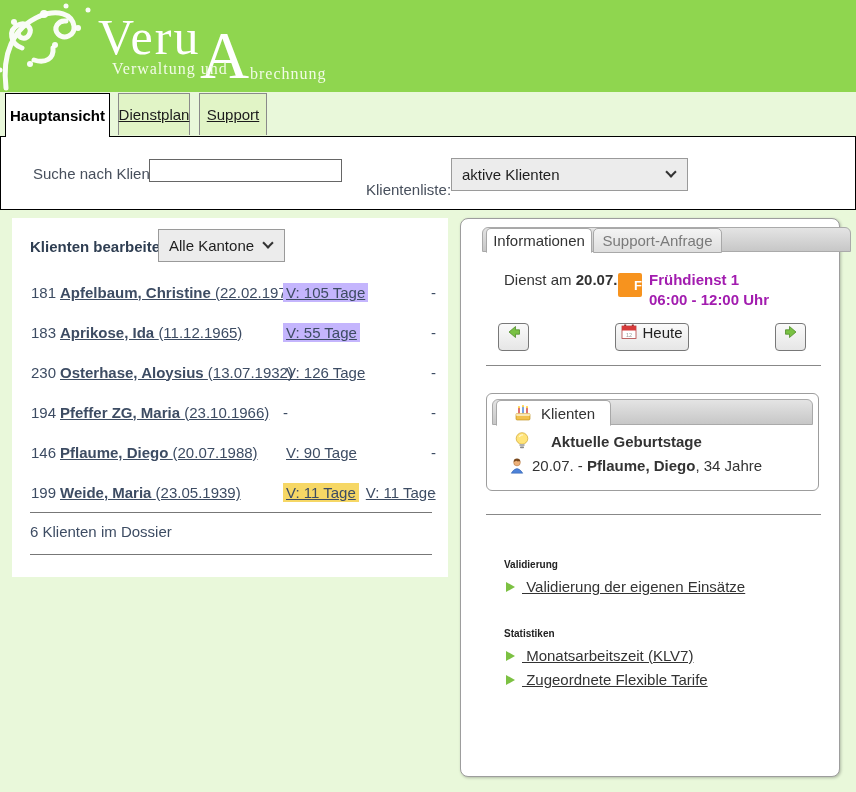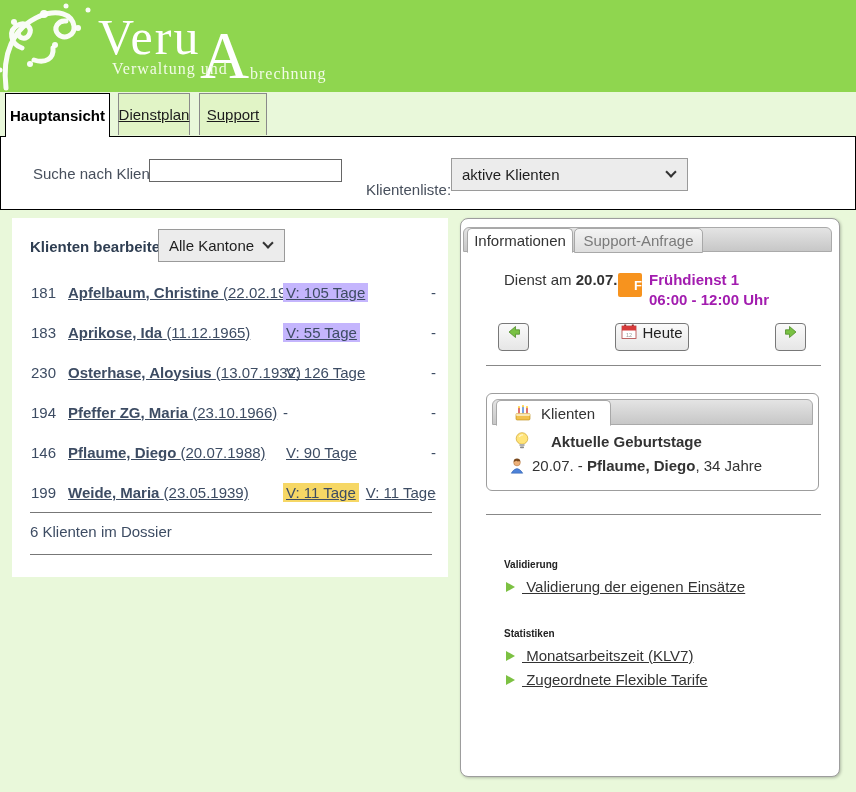--- a/index.html
+++ b/index.html
@@ -86,21 +86,21 @@
     position:absolute; left:12px; top:218px; width:436px; height:359px;
     background:#ffffff;
   }
   .clients-title {
     position:absolute; left:18px; top:20px;
     font-weight:bold; color:#2f3e52; font-size:15px;
   }
   .select-canton { left:146px; top:11px; width:127px; height:33px; }
   .client-rows { position:absolute; left:0; top:54px; width:436px; }
   .client-row { position:relative; height:40px; display:flex; align-items:center; color:#3d4c63; }
-  .c-id { width:44px; text-align:right; margin-right:12px; flex:none; color:#3d4c63; }
+  .c-id { width:44px; text-align:right; margin-right:4px; flex:none; color:#3d4c63; }
   .client-link { text-decoration:underline; color:#3d4c63; cursor:pointer; white-space:nowrap; }
   .c-name { font-weight:bold; }
   .c-badges { position:absolute; left:271px; white-space:nowrap; }
   .badge { padding:1px 3px; margin-right:4px; text-decoration:underline; color:#3d4c63; cursor:pointer; }
   .badge-green { background:#c4b5fd; }
   .badge-yellow { background:#f6d765; }
   .badge-plain { text-decoration:none; padding:0; cursor:default; }
   .c-end { position:absolute; right:12px; color:#3d4c63; }
   .divider { position:absolute; left:18px; width:402px; height:0; border-top:1px solid #777; }
   .div1 { top:294px; }
@@ -109,21 +109,21 @@
   
   .info-panel {
     position:absolute; left:460px; top:218px; width:380px; height:559px;
     background:#ffffff; border:1px solid #9d9d9d; border-radius:8px;
     box-shadow:1px 1px 3px rgba(0,0,0,0.25);
   }
   .strip {
     position:absolute; background:linear-gradient(#e4e4e4,#c7c7c7);
     border:1px solid #aaa; border-radius:6px 6px 0 0;
   }
-  .info-strip { left:2px; top:8px; width:369px; height:25px; }
+  .info-strip { left:21px; top:8px; width:369px; height:25px; }
   .ptab {
     position:absolute; top:0; height:25px;
     display:flex; align-items:center; justify-content:center;
     border:1px solid #a8a8a8; border-radius:5px 5px 0 0; cursor:pointer;
     font-size:15px;
   }
   .ptab.active { background:#ffffff; color:#333; border-bottom:1px solid #fff; }
   .ptab.inactive { background:linear-gradient(#f4f4f4,#dedede); color:#7a7a7a; }
   .ptab-info { left:3px; width:106px; }
   .ptab-support { left:110px; width:129px; }

